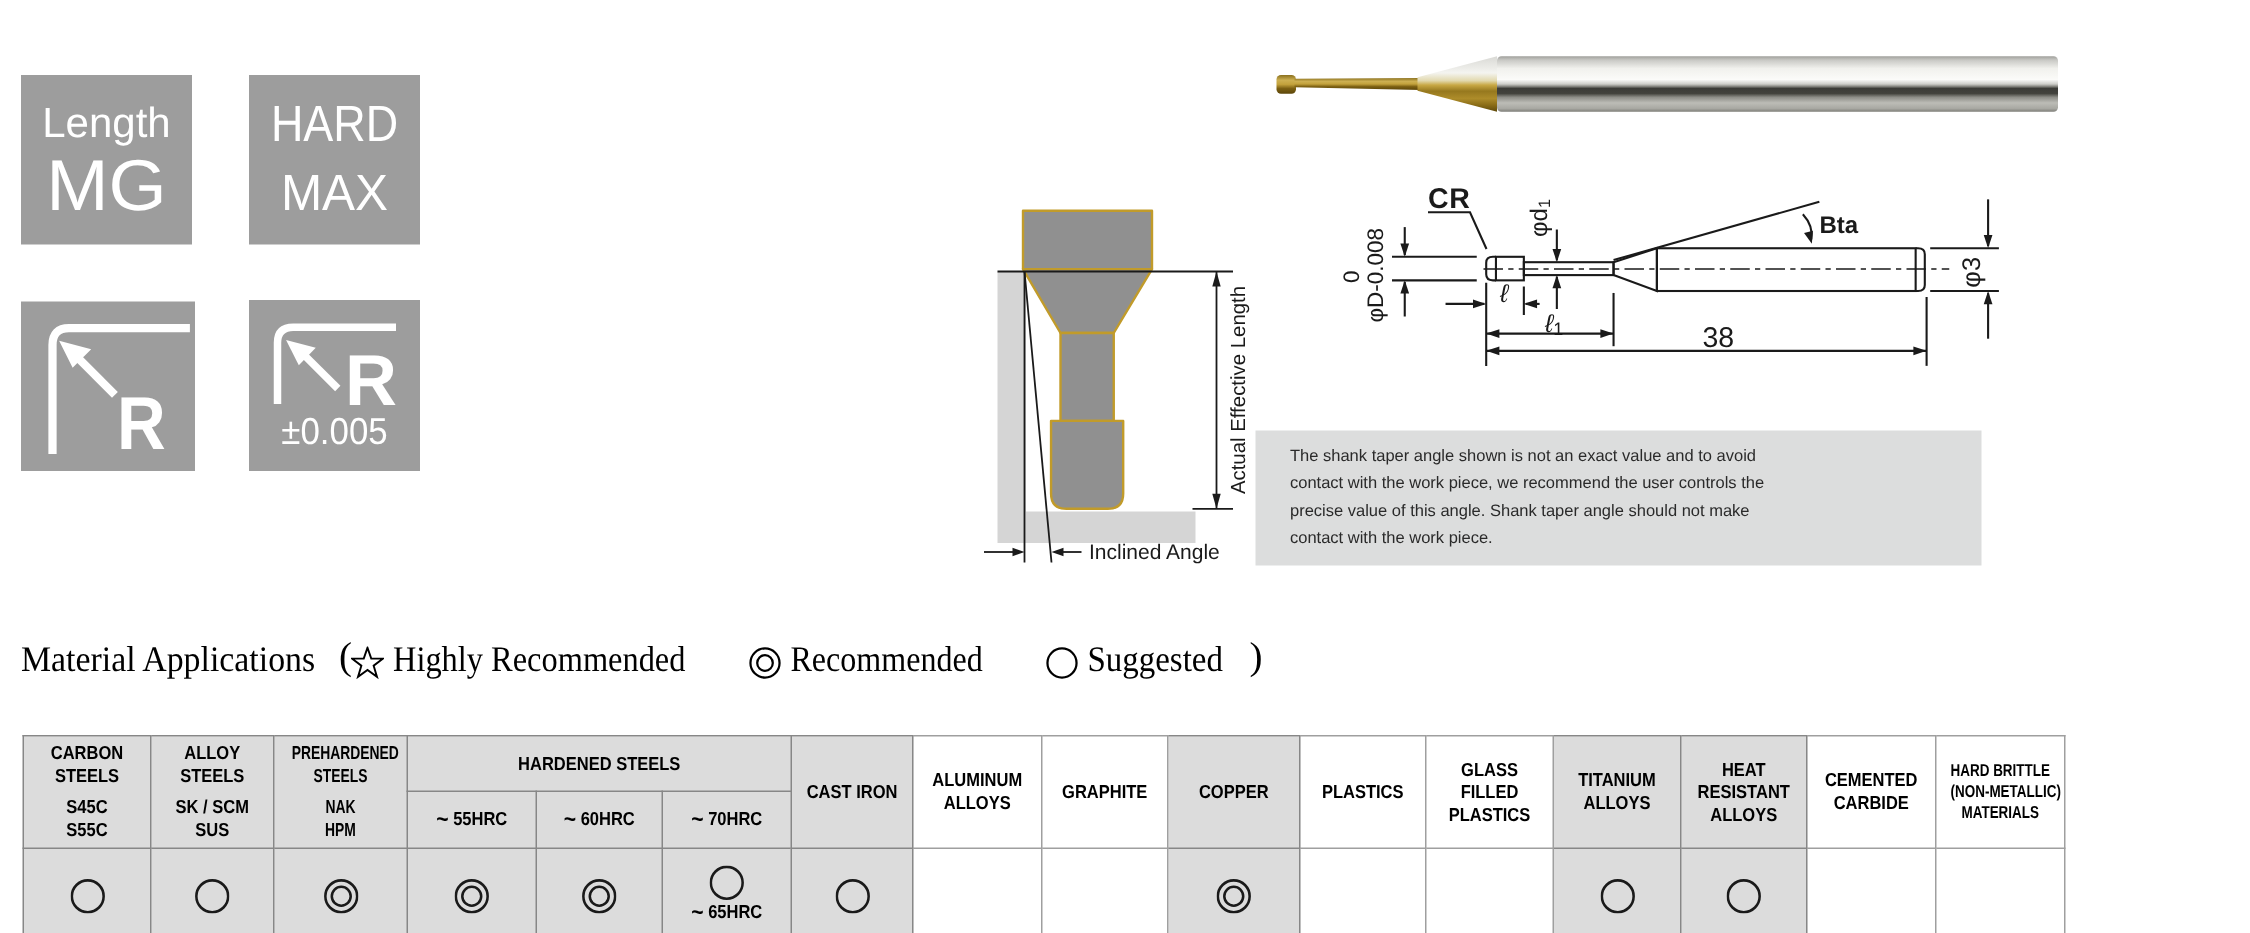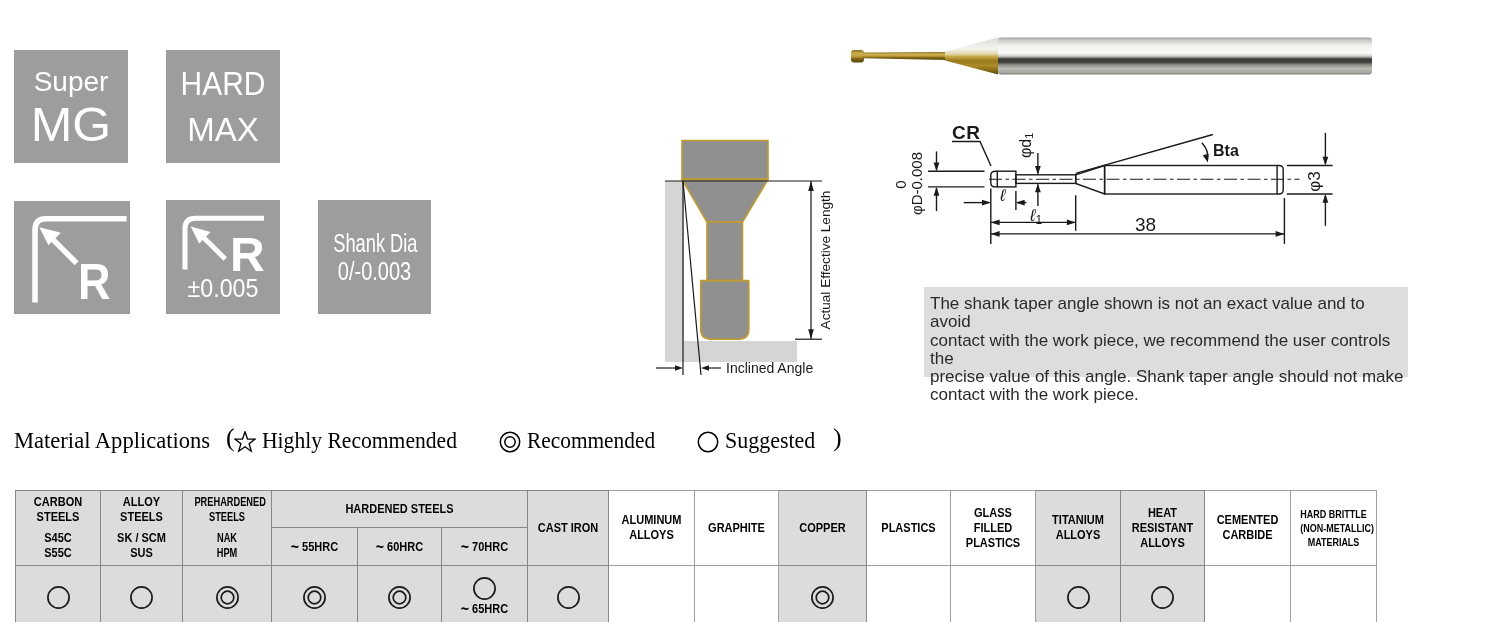--- a/index.html
+++ b/index.html
@@ -20,21 +20,21 @@
 .cn.sq{transform:scaleX(0.74);}
 .tld{font-size:16px;vertical-align:-1px;letter-spacing:0;}
 .cn.sq2{font-size:11.5px;line-height:14px;transform:scaleX(0.78);}
 #mat td svg{vertical-align:middle;}
 </style>
 </head>
 <body>
 <div id="page">
 
 <div class="badge" style="left:14px;top:50px;width:114px;height:113px;">
-  <div class="abs bl" style="width:114px;top:18.3px;font-size:28px;">Super</div>
+  <div class="abs bl" style="width:114px;top:18.3px;font-size:28px;">Length</div>
   <div class="abs bl" style="width:114px;top:51.4px;font-size:48px;transform:scaleX(1.04);">MG</div>
 </div>
 <div class="badge" style="left:166px;top:50px;width:114px;height:113px;text-decoration:underline;">
   <div class="abs bl" style="width:114px;top:16.2px;font-size:34px;transform:scaleX(0.88);">HARD</div>
   <div class="abs bl" style="width:114px;top:62.2px;font-size:34px;transform:scaleX(0.97);">MAX</div>
 </div>
 <div class="badge" style="left:14px;top:201px;width:116px;height:113px;">
   <svg class="abs" style="left:0;top:0;" width="116" height="113" viewBox="0 0 116 113">
     <path d="M21,101.6 L21,29 Q21,17.8 32,17.8 L112.6,17.8" fill="none" stroke="#fff" stroke-width="5.5"></path>
     <line x1="62.6" y1="62.2" x2="38" y2="37.6" stroke="#fff" stroke-width="5.5"></line>
@@ -43,24 +43,20 @@
   <div class="abs" style="left:64px;top:55.7px;font-size:50px;line-height:1;font-weight:bold;transform:scaleX(0.9);transform-origin:0 0;">R</div>
 </div>
 <div class="badge" style="left:166px;top:200px;width:114px;height:114px;">
   <svg class="abs" style="left:0;top:0;" width="114" height="114" viewBox="0 0 114 114">
     <path d="M19,69.4 L19,28.5 Q19,18.2 29.5,18.2 L98,18.2" fill="none" stroke="#fff" stroke-width="5"></path>
     <line x1="59.2" y1="59" x2="36" y2="35.9" stroke="#fff" stroke-width="5"></line>
     <polygon points="24.7,26.6 44.5,31.9 33.2,43.5" fill="#fff"></polygon>
   </svg>
   <div class="abs" style="left:64px;top:30.9px;font-size:48px;line-height:1;font-weight:bold;">R</div>
   <div class="abs bl" style="width:114px;top:76.4px;font-size:25px;transform:scaleX(0.93);">±0.005</div>
-</div>
-<div class="badge" style="left:318px;top:200px;width:113px;height:114px;">
-  <div class="abs bl" style="width:113px;top:31.2px;font-size:25px;transform:scaleX(0.73);">Shank Dia</div>
-  <div class="abs bl" style="width:113px;top:58.8px;font-size:25px;transform:scaleX(0.8);">0/-0.003</div>
 </div>
 
 <svg class="abs" style="left:640px;top:130px;" width="230" height="260" viewBox="0 0 230 260">
 
   <rect x="25" y="51" width="19" height="181" fill="#d5d5d5"></rect>
   <rect x="44" y="211" width="113" height="21" fill="#d5d5d5"></rect>
 
   <g fill="#909090" stroke="#c19b2a" stroke-width="1.6" stroke-linejoin="round">
     <rect x="42" y="10.5" width="86" height="38.9"></rect>
     <polygon points="42,49.4 128,49.4 102.5,92 67,92"></polygon>
@@ -196,21 +192,21 @@
     <text x="285.6" y="121" font-size="19" text-anchor="middle">38</text>
     <text x="140" y="91" font-size="17" font-style="italic">ℓ</text>
     <text x="170" y="111" font-size="17" font-style="italic">ℓ<tspan font-size="12" dy="2.5" font-style="normal">1</tspan></text>
     <text x="46" y="74.5" transform="rotate(-90 46 74.5)" text-anchor="middle" font-size="15">0</text>
     <text x="62" y="73.5" transform="rotate(-90 62 73.5)" text-anchor="middle" font-size="15">φD-0.008</text>
     <text x="171" y="48" transform="rotate(-90 171 48)" font-size="16">φd<tspan font-size="11" dy="2">1</tspan></text>
     <text x="460" y="71.5" transform="rotate(-90 460 71.5)" text-anchor="middle" font-size="17">φ3</text>
   </g>
 </svg>
 
-<div class="abs" style="left:924px;top:287px;width:484px;height:90px;background:#dcdddd;box-sizing:border-box;padding:8px 0 0 6px;font-size:17px;line-height:18.3px;color:#2a2a2a;">
+<div class="abs" style="left:837px;top:287px;width:484px;height:90px;background:#dcdddd;box-sizing:border-box;padding:8px 0 0 23px;font-size:11px;line-height:18.3px;color:#2a2a2a;">
 The shank taper angle shown is not an exact value and to avoid<br>
 contact with the work piece, we recommend the user controls the<br>
 precise value of this angle. Shank taper angle should not make<br>
 contact with the work piece.
 </div>
 
 <div class="abs" style="left:0;top:426.7px;height:26px;width:900px;font-family:Liberation Serif, serif;">
   <span class="abs tt" style="left:14px;transform:scaleX(0.94);">Material Applications</span>
   <span class="abs tt" style="left:226px;top:-2px;font-size:26px;">(</span>
   <svg class="abs" style="left:234px;top:4.5px;" width="22" height="22" viewBox="0 0 22 22">

